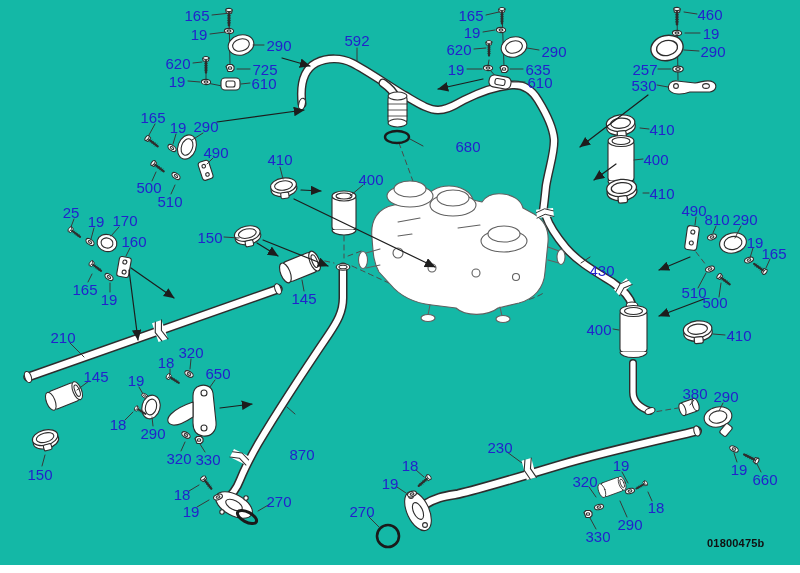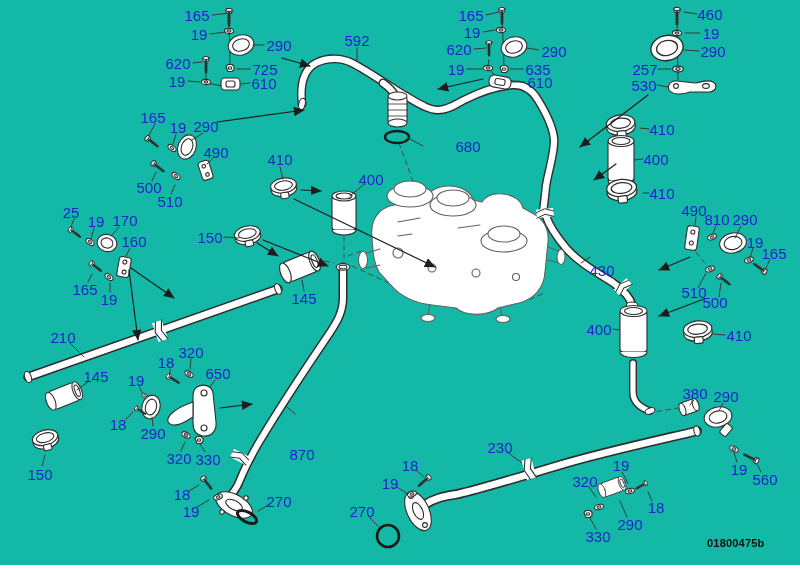--- a/index.html
+++ b/index.html
@@ -418,16 +418,16 @@
       <span class="part-label" style="left: 755px; top: 242px; color: rgb(34, 34, 204);">19</span>
       <span class="part-label" style="left: 774px; top: 253px; color: rgb(34, 34, 204);">165</span>
       <span class="part-label" style="left: 694px; top: 292px; color: rgb(34, 34, 204);">510</span>
       <span class="part-label" style="left: 715px; top: 302px; color: rgb(34, 34, 204);">500</span>
       <span class="part-label" style="left: 602px; top: 270px; color: rgb(34, 34, 204);">430</span>
       <span class="part-label" style="left: 599px; top: 329px; color: rgb(34, 34, 204);">400</span>
       <span class="part-label" style="left: 739px; top: 335px; color: rgb(34, 34, 204);">410</span>
       <span class="part-label" style="left: 695px; top: 393px; color: rgb(34, 34, 204);">380</span>
       <span class="part-label" style="left: 726px; top: 396px; color: rgb(34, 34, 204);">290</span>
       <span class="part-label" style="left: 739px; top: 469px; color: rgb(34, 34, 204);">19</span>
-      <span class="part-label" style="left: 765px; top: 479px; color: rgb(34, 34, 204);">560</span>
+      <span class="part-label" style="left: 765px; top: 479px; color: rgb(34, 34, 204);">660</span>
     </div>
 <div class="diagram-code">01800475b</div>
 </div>
 
 </body></html>

